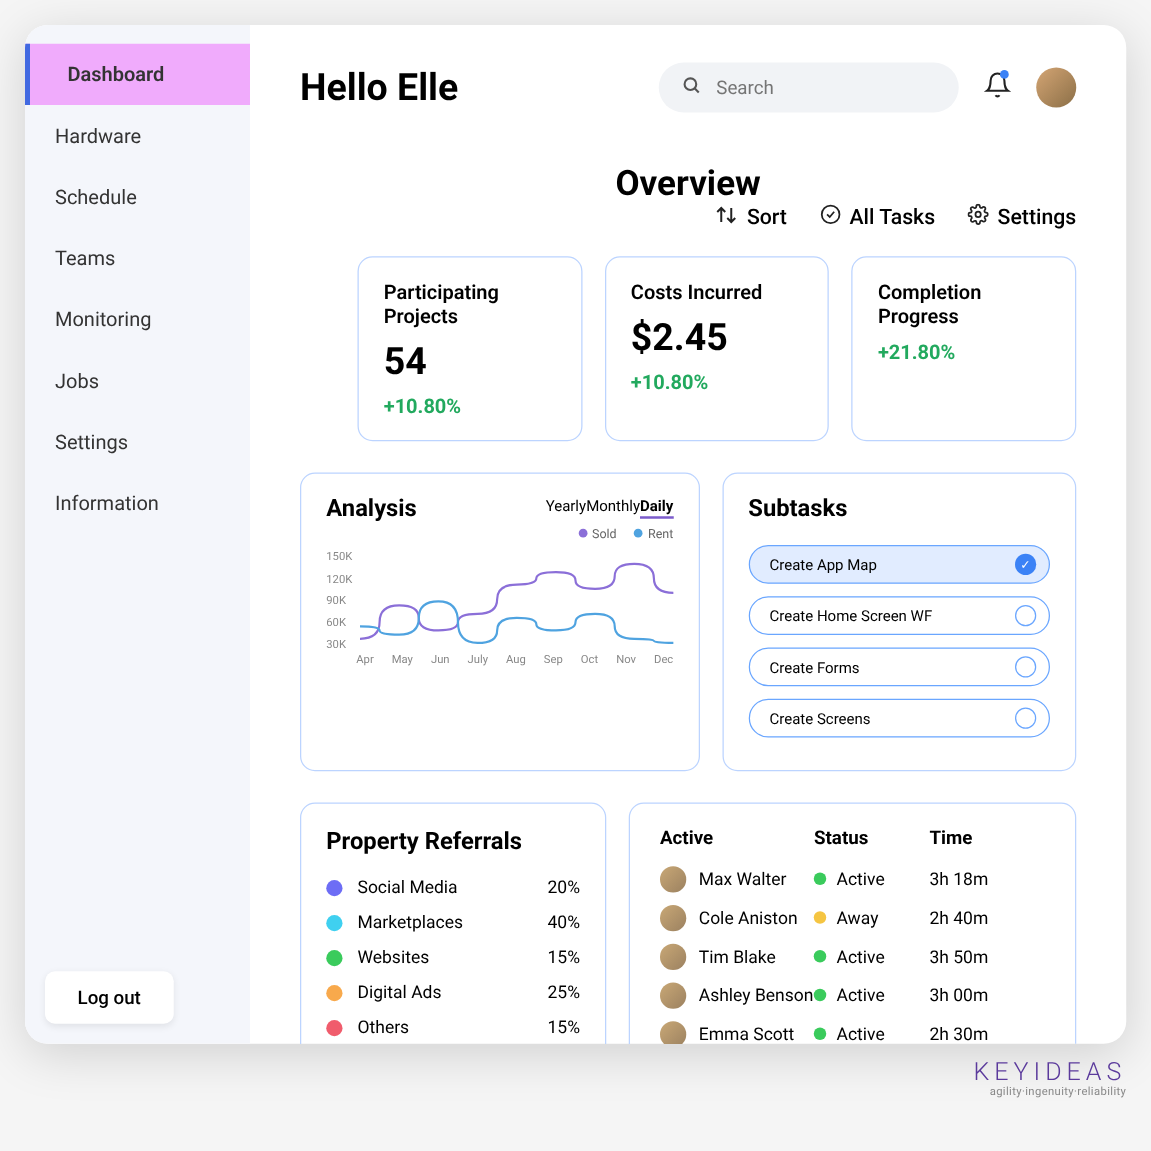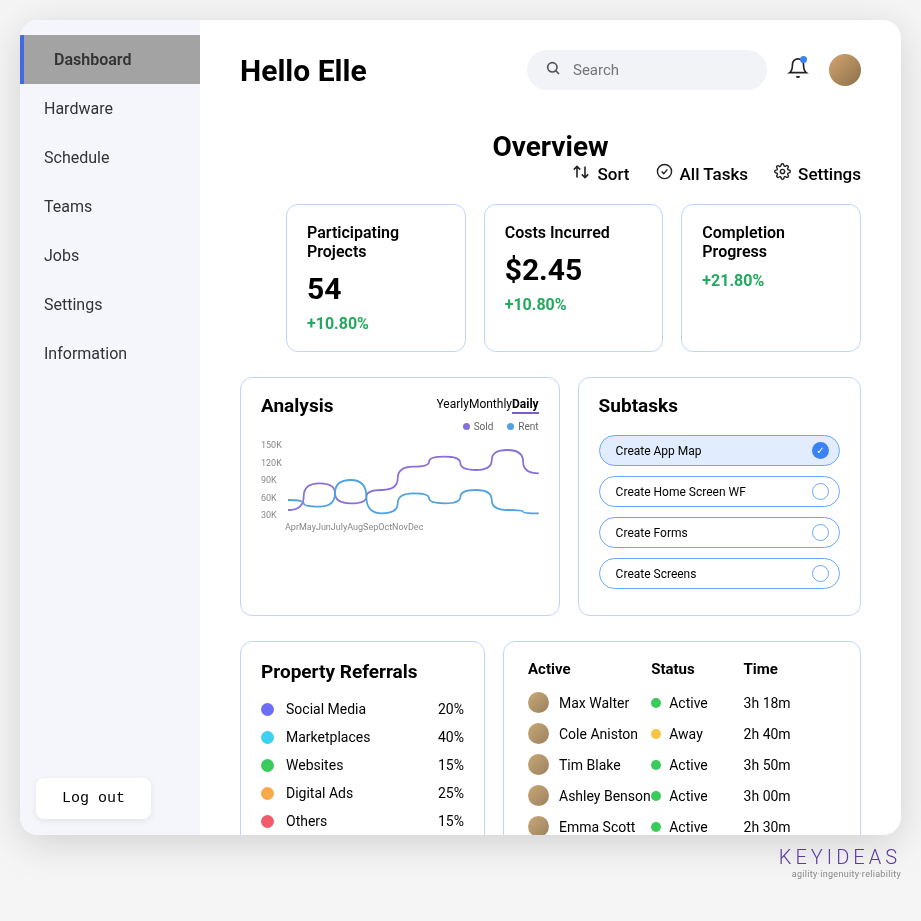--- a/index.html
+++ b/index.html
@@ -1,23 +1,23 @@
 <!DOCTYPE html>
 <html><head>
 <meta charset="utf-8">
 <style>
 * { box-sizing: border-box; margin: 0; padding: 0; font-family: -apple-system, BlinkMacSystemFont, 'Segoe UI', Roboto, sans-serif; }
 body { background: #f5f5f5; padding: 20px; width: 921px; height: 921px; }
 .app { background: #fff; border-radius: 18px; box-shadow: 0 8px 40px rgba(0,0,0,0.15); display: flex; height: 815px; overflow: hidden; }
 .sidebar { width: 180px; background: #f4f6fb; display: flex; flex-direction: column; padding-top: 15px; }
 .nav { flex: 1; }
 .nav-item { padding: 15px 24px; font-size: 16px; color: #333; cursor: pointer; }
-.nav-item.active { background: #a3a3a3; border-left: 4px solid #4169e1; font-weight: 600; padding-left: 30px; }
+.nav-item.active { background: #f0abfc; border-left: 4px solid #4169e1; font-weight: 600; padding-left: 30px; }
 .logout-wrap { padding: 16px; }
-.logout { background: #fff; border: none; border-radius: 8px; padding: 12px 26px; font-size: 15px; font-weight: 500; box-shadow: 0 2px 6px rgba(0,0,0,0.08); cursor: pointer; font-family: Liberation Mono, monospace; }
+.logout { background: #fff; border: none; border-radius: 8px; padding: 12px 26px; font-size: 15px; font-weight: 500; box-shadow: 0 2px 6px rgba(0,0,0,0.08); cursor: pointer; }
 .main { flex: 1; padding: 30px 40px 20px 40px; overflow: auto; }
 .header { display: flex; align-items: center; gap: 20px; margin-bottom: 40px; }
 .hello { font-size: 30px; font-weight: 700; flex-shrink: 0; }
 .searchbox { margin-left: auto; display: flex; align-items: center; background: #f1f3f6; border-radius: 24px; padding: 10px 18px; gap: 12px; width: 240px; }
 .searchbox input { border: none; background: transparent; outline: none; font-size: 15px; color: #444; flex: 1; }
 .bell { position: relative; }
 .bell svg { width: 22px; height: 22px; }
 .bell-dot { position: absolute; top: -1px; right: 2px; width: 7px; height: 7px; background: #3b82f6; border-radius: 50%; }
 .avatar { width: 32px; height: 32px; border-radius: 50%; background: linear-gradient(135deg,#d4a574,#8b6f47); }
 .overview-head { display: flex; align-items: center; margin-bottom: 20px; flex-direction: column; }
@@ -36,21 +36,21 @@
 .period-tabs { margin-left: auto; display: flex; gap: 0; font-size: 12px; }
 .period-tab { cursor: pointer; }
 .period-tab.active { font-weight: 700; border-bottom: 2px solid #7c5ccc; padding-bottom: 1px; }
 .legend { display: flex; gap: 14px; font-size: 10px; justify-content: flex-end; margin-top: 4px; color: #666; }
 .legend span::before { content: ''; display: inline-block; width: 7px; height: 7px; border-radius: 50%; margin-right: 4px; }
 .legend .sold::before { background: #8b6fd8; }
 .legend .rent::before { background: #4fa3e0; }
 .chart-wrap { display: flex; gap: 6px; margin-top: 8px; }
 .y-axis { display: flex; flex-direction: column; justify-content: space-between; font-size: 9px; color: #888; height: 80px; }
 .chart-svg { width: 100%; height: 80px; }
-.x-axis { display: flex; font-size: 9px; color: #888; margin-left: 24px; margin-top: 2px; }
+.x-axis { display: flex; justify-content: space-between; font-size: 9px; color: #888; margin-left: 24px; margin-top: 2px; }
 .subtasks-card { flex: 1; border: 1.5px solid #bcd4ff; border-radius: 12px; padding: 16px 20px; }
 .subtasks-title { font-size: 19px; font-weight: 700; margin-bottom: 18px; }
 .subtask { display: flex; align-items: center; border: 1.5px solid #6aa6ff; border-radius: 18px; padding: 6px 10px 6px 16px; font-size: 12px; margin-bottom: 10px; }
 .subtask.done { background: #e1ecff; }
 .st-circle { width: 17px; height: 17px; border: 1.5px solid #6aa6ff; border-radius: 50%; margin-left: auto; }
 .st-check { width: 17px; height: 17px; background: #3b82f6; border-radius: 50%; margin-left: auto; display: flex; align-items: center; justify-content: center; color: #fff; font-size: 10px; }
 .row3 { display: flex; gap: 18px; }
 .referrals-card { width: 245px; border: 1.5px solid #bcd4ff; border-radius: 12px; padding: 18px 20px; }
 .ref-title { font-size: 19px; font-weight: 700; margin-bottom: 18px; }
 .ref-item { display: flex; align-items: center; gap: 12px; margin-bottom: 12px; font-size: 14px; }
@@ -72,20 +72,21 @@
 </head>
 <body>
 
 <div class="app">
   <aside class="sidebar">
     <nav class="nav">
       <div class="nav-item active">Dashboard</div>
       <div class="nav-item">Hardware</div>
       <div class="nav-item">Schedule</div>
       <div class="nav-item">Teams</div>
+      <div class="nav-item">Monitoring</div>
       <div class="nav-item">Jobs</div>
       <div class="nav-item">Settings</div>
       <div class="nav-item">Information</div>
     </nav>
     <div class="logout-wrap">
       <button class="logout">Log out</button>
     </div>
   </aside>
 
   <main class="main">

